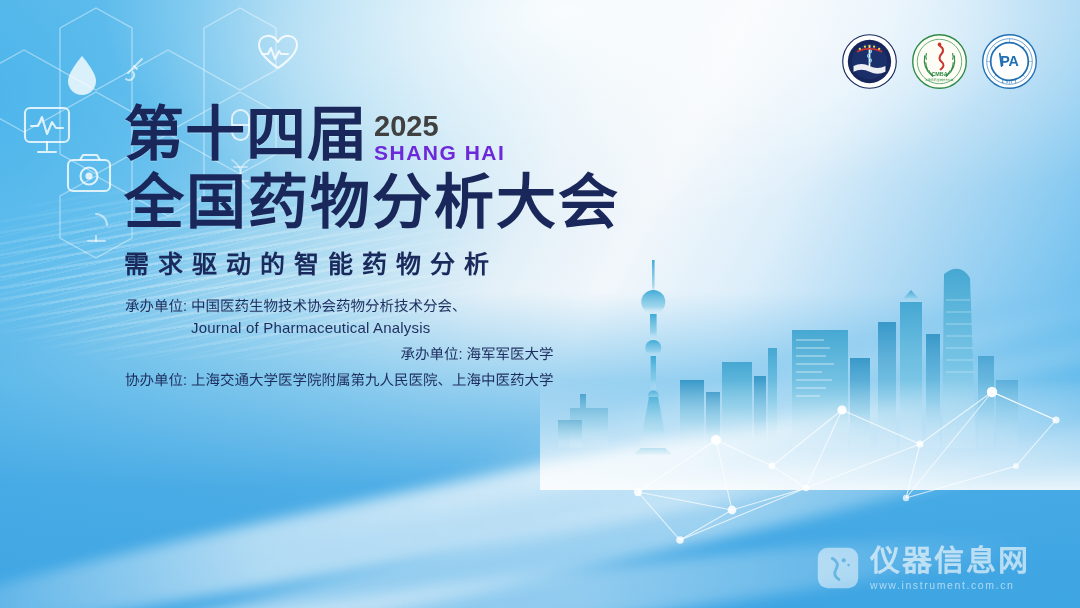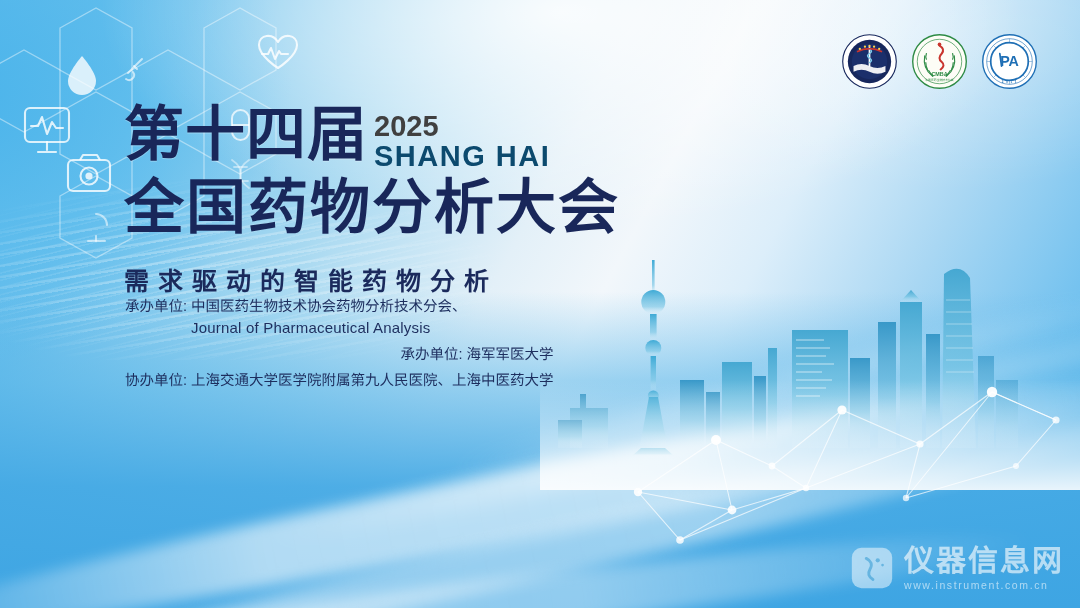--- a/index.html
+++ b/index.html
@@ -123,42 +123,42 @@
     line-height: 1.0;
   }
   #year {
     font-size: 29px;
     font-weight: 900;
     color: #404040;
     letter-spacing: 0px;
     display: block;
   }
   #city-en {
-    font-size: 29px;
+    font-size: 21px;
     font-weight: 900;
-    color: #0c4a6e;
+    color: #6d28d9;
     letter-spacing: 1.5px;
     display: block;
     margin-top: 1px;
   }
   #main-title-2 {
     font-size: 60px;
     font-weight: 900;
     color: #19275a;
     letter-spacing: 2px;
     line-height: 70px;
     margin-top: 2px;
     white-space: nowrap;
   }
   #tagline {
     font-size: 25px;
     font-weight: 700;
     color: #1b2a5c;
     letter-spacing: 9px;
-    margin-top: 18px;
+    margin-top: 6px;
     white-space: nowrap;
   }
 
   
   #organizers {
     position: absolute;
     left: 125px; top: 296px;
     font-size: 14.5px;
     color: #1d2e5e;
     line-height: 21px;
@@ -167,21 +167,21 @@
   .org-line { display: flex; align-items: flex-start; white-space: nowrap; margin-bottom: 1px; }
   .org-label { flex: 0 0 auto; }
   .org-value { flex: 0 0 auto; margin-left: 4px; }
   .org-value .en { font-size: 15px; letter-spacing: .2px; }
   #org-line-2 { margin-top: 5px; justify-content: flex-end; }
   #org-line-3 { margin-top: 5px; }
 
   
   #watermark {
     position: absolute;
-    left: 848px; top: 544px;
+    left: 814px; top: 544px;
     display: flex;
     align-items: center;
     gap: 8px;
     opacity: .62;
   }
   #wm-mark { width: 48px; height: 48px; flex: 0 0 auto; }
   #wm-text-wrap { display: flex; flex-direction: column; line-height: 1; }
   #wm-title {
     font-size: 30px;
     font-weight: 700;

